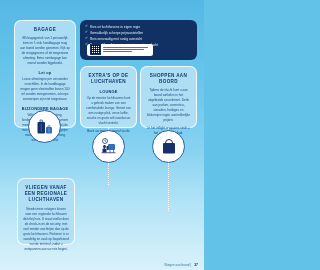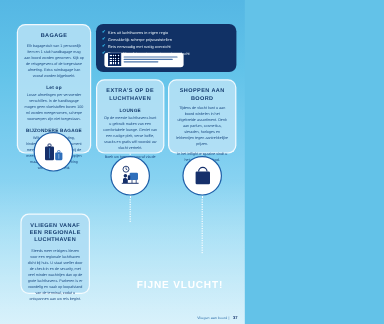--- a/index.html
+++ b/index.html
@@ -250,20 +250,19 @@
     </svg>
   </div>
 
   <div class="icon-circle" id="shopping-icon-circle">
     <svg width="18" height="19" viewBox="0 0 36 38">
       <path d="M11 12 a7 7 0 0 1 14 0" fill="none" stroke="#16306b" stroke-width="2"></path>
       <rect x="6" y="12" width="24" height="21" rx="2" fill="#16306b"></rect>
     </svg>
   </div>
 
-  <div id="fijne-vlucht">FIJNE VLUCHT!</div>
 
   <div id="footer">
     <span class="fnote">Vliegen aan boord |</span>
     <span class="pnum">37</span>
   </div>
 
 </div>
 
 </body></html>

